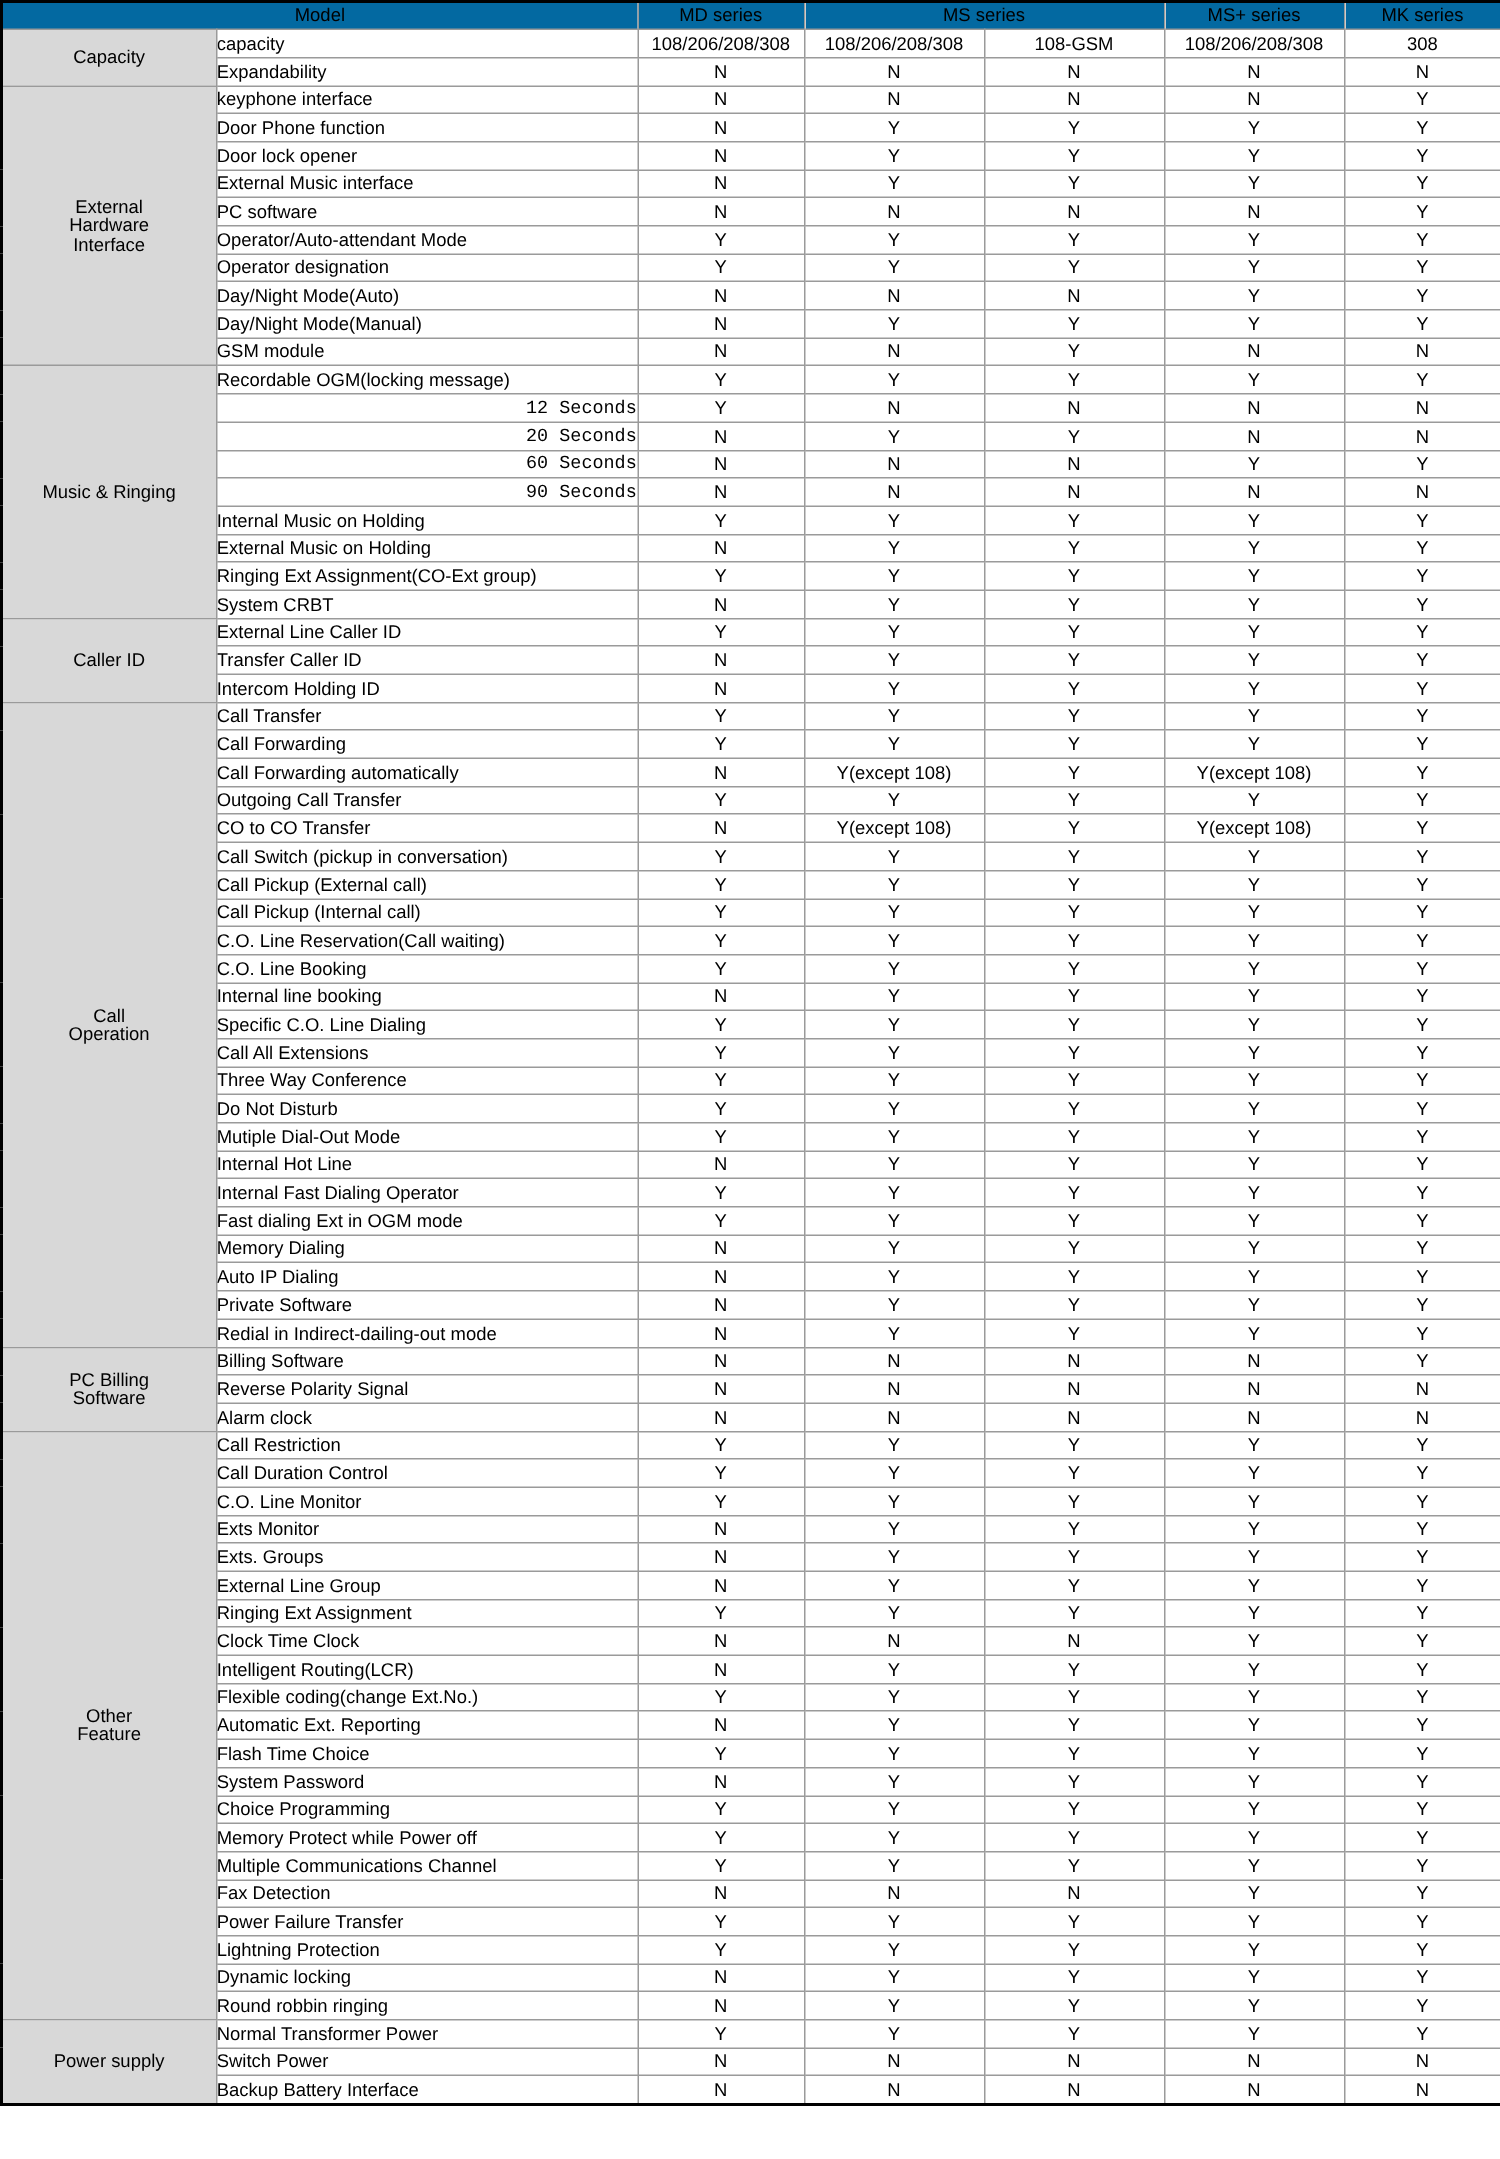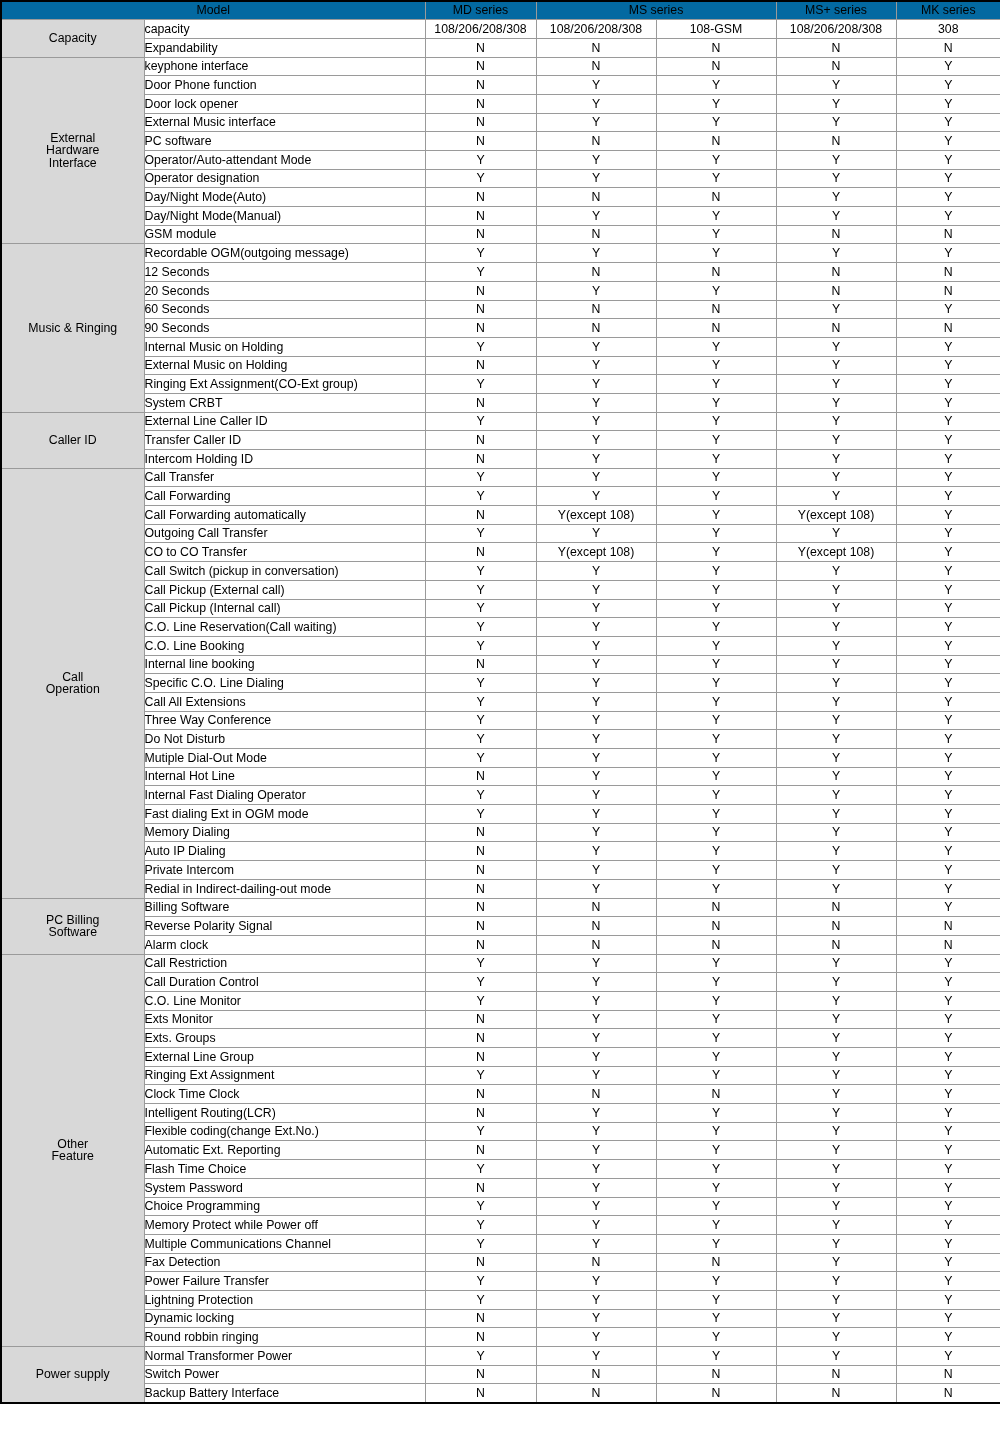--- a/index.html
+++ b/index.html
@@ -67,22 +67,23 @@
     border-top: 2px solid #000000;
     border-bottom: 2px solid #000000;
   }
   
   .feat-cell {
     text-align: left;
     padding-left: 4px;
     border-right: 2px solid #000000;
   }
   .feat-cell.indented {
-    text-align: left;
+    text-align: right;
     padding-left: 0;
+    font-family: Liberation Mono, monospace;
   }
   
   .val-cell {
     text-align: center;
   }
   .val-cell.last-col {
     border-right: 2px solid #000000;
   }
   
   tr.sec-start > td {
@@ -208,21 +209,21 @@
       <tr class="sec-end">
         <td class="feat-cell">GSM module</td>
         <td class="val-cell">N</td>
         <td class="val-cell">N</td>
         <td class="val-cell">Y</td>
         <td class="val-cell">N</td>
         <td class="val-cell last-col">N</td>
       </tr>
       <tr class="sec-start">
         <td class="cat-cell" rowspan="9">Music &amp; Ringing</td>
-        <td class="feat-cell">Recordable OGM(outgoing message)</td>
+        <td class="feat-cell">Recordable OGM(locking message)</td>
         <td class="val-cell">Y</td>
         <td class="val-cell">Y</td>
         <td class="val-cell">Y</td>
         <td class="val-cell">Y</td>
         <td class="val-cell last-col">Y</td>
       </tr>
       <tr>
         <td class="feat-cell indented">12 Seconds</td>
         <td class="val-cell">Y</td>
         <td class="val-cell">N</td>
@@ -474,21 +475,21 @@
       </tr>
       <tr>
         <td class="feat-cell">Auto IP Dialing</td>
         <td class="val-cell">N</td>
         <td class="val-cell">Y</td>
         <td class="val-cell">Y</td>
         <td class="val-cell">Y</td>
         <td class="val-cell last-col">Y</td>
       </tr>
       <tr>
-        <td class="feat-cell">Private Intercom</td>
+        <td class="feat-cell">Private Software</td>
         <td class="val-cell">N</td>
         <td class="val-cell">Y</td>
         <td class="val-cell">Y</td>
         <td class="val-cell">Y</td>
         <td class="val-cell last-col">Y</td>
       </tr>
       <tr class="sec-end">
         <td class="feat-cell">Redial in Indirect-dailing-out mode</td>
         <td class="val-cell">N</td>
         <td class="val-cell">Y</td>

